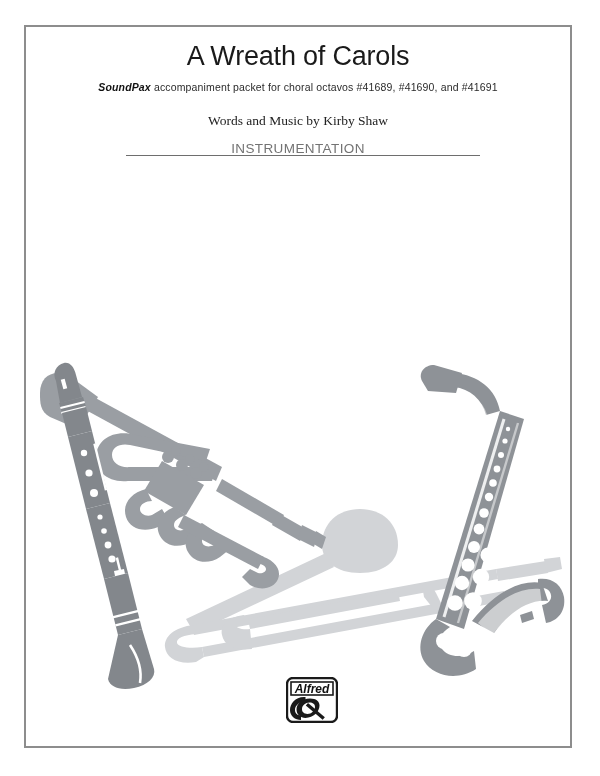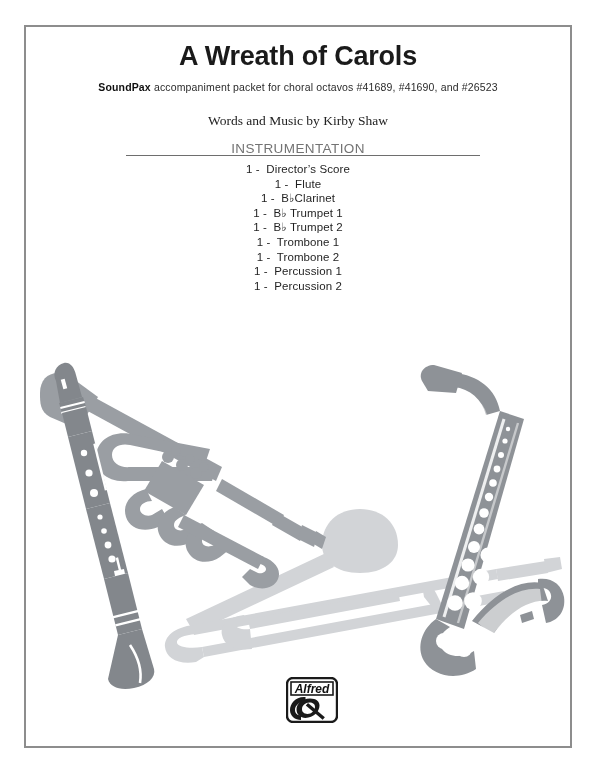--- a/index.html
+++ b/index.html
@@ -29,38 +29,39 @@
   }
 
   
   .title {
     position: absolute;
     left: 0;
     top: 14px;
     width: 100%;
     text-align: center;
     font-family: "Liberation Sans", sans-serif;
-    font-weight: bold;
+    font-weight: normal;
     font-size: 27px;
     letter-spacing: -0.2px;
     color: #1a1a1a;
   }
 
   .soundpax-line {
     position: absolute;
     left: 0;
     top: 54px;
     width: 100%;
     text-align: center;
     font-size: 10.5px;
     color: #2b2b2b;
     letter-spacing: 0.15px;
   }
   .soundpax-line .brand {
     font-weight: bold;
+    font-style: italic;
     color: #111;
   }
 
   .credit {
     position: absolute;
     left: 0;
     top: 86px;
     width: 100%;
     text-align: center;
     font-family: "Liberation Serif", serif;
@@ -127,40 +128,29 @@
   .logo svg { display: block; }
 </style>
 </head>
 <body>
 
 <div class="page-frame">
 
   <div class="title">A Wreath of Carols</div>
 
   <div class="soundpax-line">
-    <span class="brand">SoundPax</span><span> accompaniment packet for choral octavos #41689, #41690, and #26523</span>
+    <span class="brand">SoundPax</span><span> accompaniment packet for choral octavos #41689, #41690, and #41691</span>
   </div>
 
   <div class="credit">Words and Music by Kirby Shaw</div>
 
   <div class="instr-heading">INSTRUMENTATION</div>
 
   <div class="instr-rule"></div>
 
-  <div class="instr-list" id="instr-list">
-      <div class="row">1 -  Director’s Score</div>
-      <div class="row">1 -  Flute</div>
-      <div class="row">1 -  B♭Clarinet</div>
-      <div class="row">1 -  B♭ Trumpet 1</div>
-      <div class="row">1 -  B♭ Trumpet 2</div>
-      <div class="row">1 -  Trombone 1</div>
-      <div class="row">1 -  Trombone 2</div>
-      <div class="row">1 -  Percussion 1</div>
-      <div class="row">1 -  Percussion 2</div>
-    </div>
 
   <div class="artwork">
     <svg width="548" height="345" viewBox="0 0 548 345" xmlns="http://www.w3.org/2000/svg">
 
       <g fill="#d2d4d7">
 
         <path d="M296 188 C296 166 312 152 334 152 C356 152 372 166 372 188
                  C372 204 358 216 334 216 C310 216 296 204 296 188 Z"></path>
 
         <path d="M300 196 L160 262 L168 276 L308 210 Z"></path>

